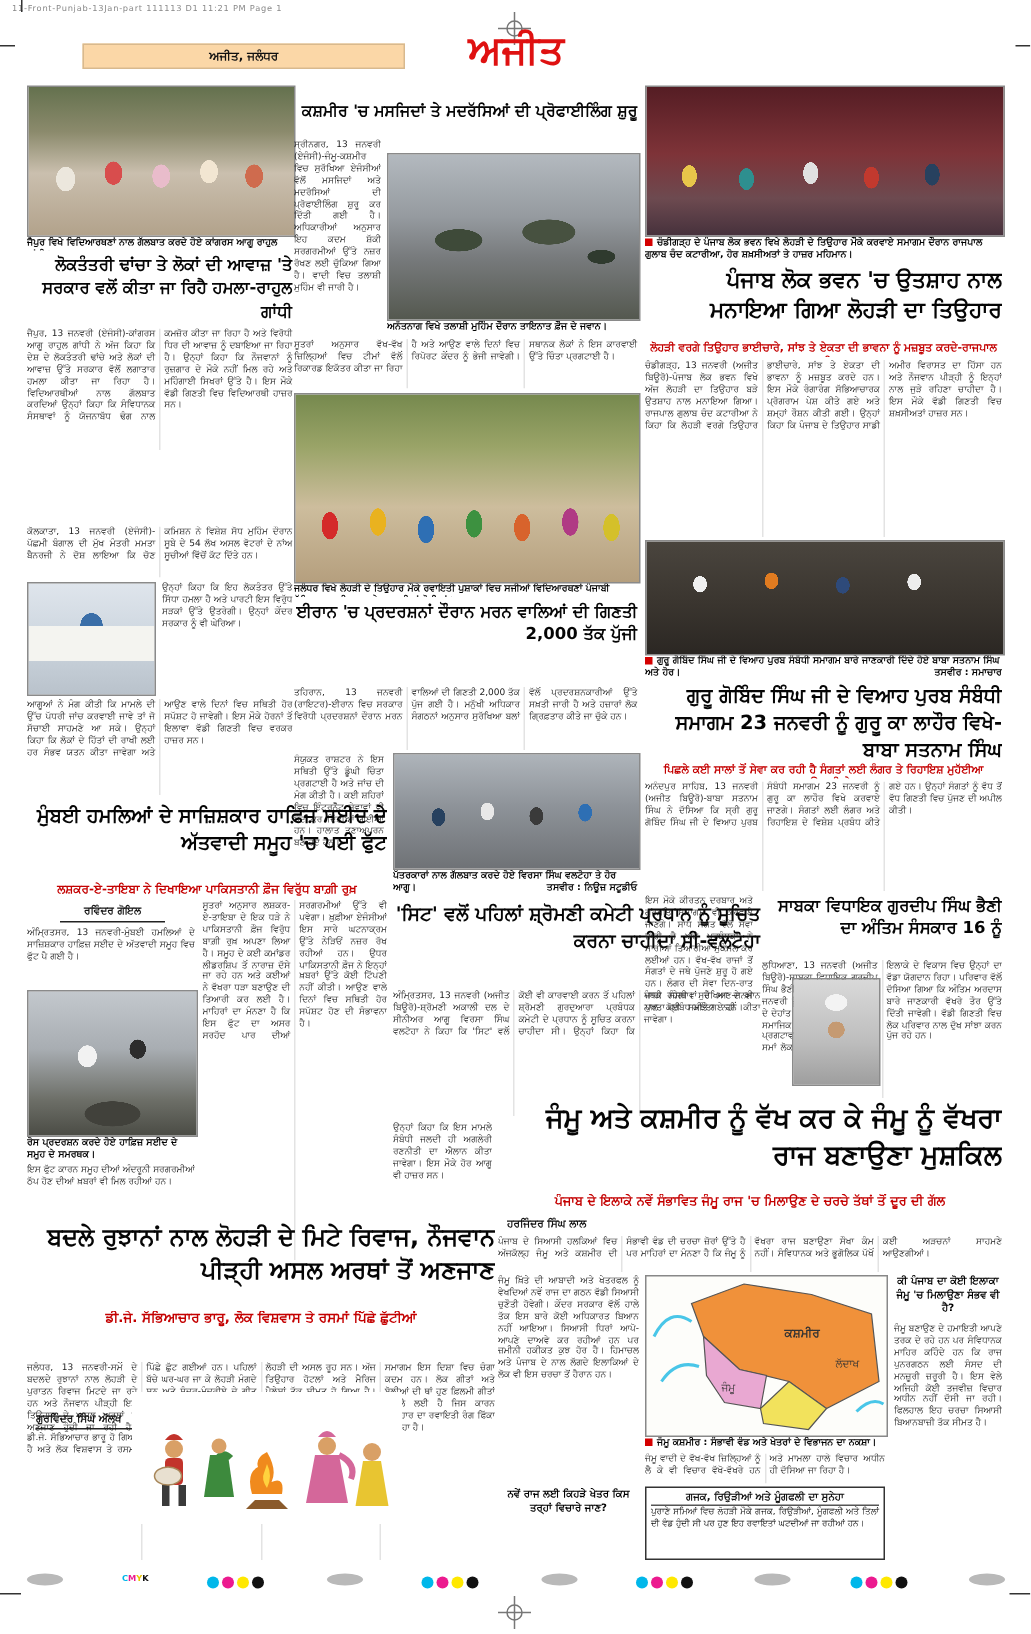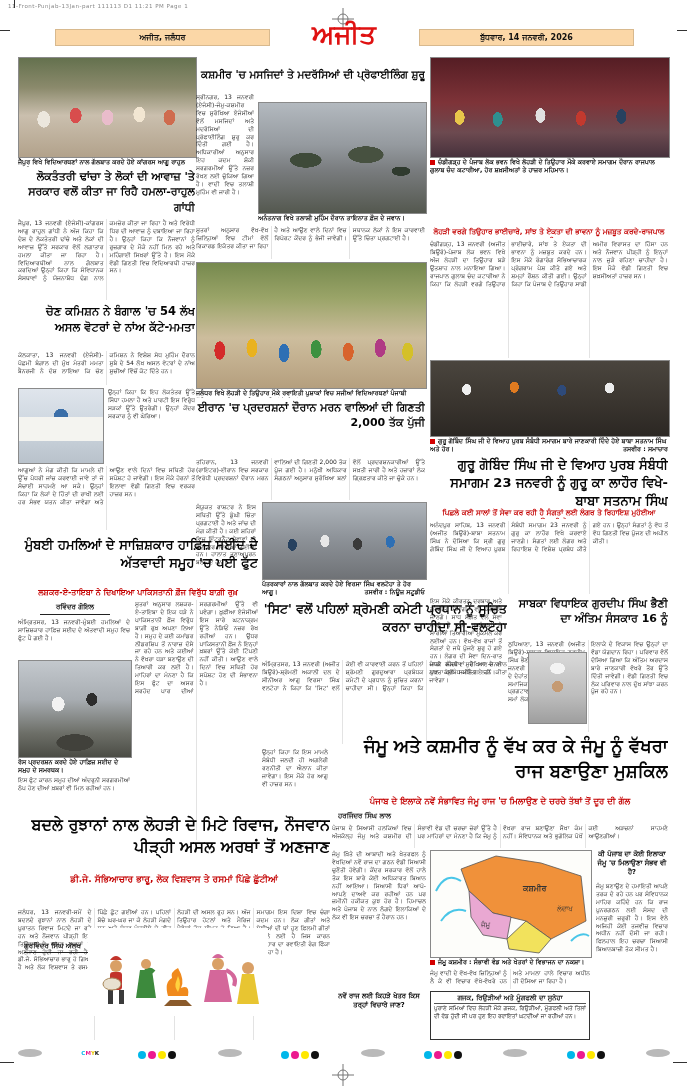--- a/index.html
+++ b/index.html
@@ -96,28 +96,26 @@
     <line x1="0" y1="11" x2="22" y2="11" stroke="#777" stroke-width="1"></line>
   </svg>
   <div class="abs mark" style="left:0;top:30px;width:10px;height:1px;"></div>
   <div class="abs mark" style="left:677px;top:30px;width:10px;height:1px;"></div>
   <div class="abs mark" style="left:14px;top:0;width:1px;height:8px;"></div>
   <div class="abs mark" style="left:0;top:1062px;width:14px;height:1px;"></div>
   <div class="abs mark" style="left:673px;top:1062px;width:14px;height:1px;"></div>
 
   <div class="abs mast-box" style="left:55px;top:29px;width:213px;height:15px;">ਅਜੀਤ, ਜਲੰਧਰ</div>
   <div class="abs mast-title" style="left:280px;top:20px;width:128px;height:28px;">ਅਜੀਤ</div>
-  <div class="abs mast-box" style="left:419px;top:29px;width:213px;height:15px;">ਬੁੱਧਵਾਰ, 14 ਜਨਵਰੀ, 2026</div>
 
   <div id="ph-rahul" class="abs photo" style="left:18px;top:57px;width:177px;height:99px;"></div>
   <div class="abs cap" style="left:18px;top:158px;width:177px;height:9px;">ਜੈਪੁਰ ਵਿਖੇ ਵਿਦਿਆਰਥਣਾਂ ਨਾਲ ਗੱਲਬਾਤ ਕਰਦੇ ਹੋਏ ਕਾਂਗਰਸ ਆਗੂ ਰਾਹੁਲ ਗਾਂਧੀ।</div>
   <div class="abs head" style="left:18px;top:169px;width:177px;height:46px;font-size:11px;">ਲੋਕਤੰਤਰੀ ਢਾਂਚਾ ਤੇ ਲੋਕਾਂ ਦੀ ਆਵਾਜ਼ 'ਤੇ ਸਰਕਾਰ ਵਲੋਂ ਕੀਤਾ ਜਾ ਰਿਹੈ ਹਮਲਾ-ਰਾਹੁਲ ਗਾਂਧੀ</div>
   <div class="abs body-txt c2" style="left:18px;top:219px;width:177px;height:81px;">ਜੈਪੁਰ, 13 ਜਨਵਰੀ (ਏਜੰਸੀ)-ਕਾਂਗਰਸ ਆਗੂ ਰਾਹੁਲ ਗਾਂਧੀ ਨੇ ਅੱਜ ਕਿਹਾ ਕਿ ਦੇਸ਼ ਦੇ ਲੋਕਤੰਤਰੀ ਢਾਂਚੇ ਅਤੇ ਲੋਕਾਂ ਦੀ ਆਵਾਜ਼ ਉੱਤੇ ਸਰਕਾਰ ਵੱਲੋਂ ਲਗਾਤਾਰ ਹਮਲਾ ਕੀਤਾ ਜਾ ਰਿਹਾ ਹੈ। ਵਿਦਿਆਰਥੀਆਂ ਨਾਲ ਗੱਲਬਾਤ ਕਰਦਿਆਂ ਉਨ੍ਹਾਂ ਕਿਹਾ ਕਿ ਸੰਵਿਧਾਨਕ ਸੰਸਥਾਵਾਂ ਨੂੰ ਯੋਜਨਾਬੱਧ ਢੰਗ ਨਾਲ ਕਮਜ਼ੋਰ ਕੀਤਾ ਜਾ ਰਿਹਾ ਹੈ ਅਤੇ ਵਿਰੋਧੀ ਧਿਰ ਦੀ ਆਵਾਜ਼ ਨੂੰ ਦਬਾਇਆ ਜਾ ਰਿਹਾ ਹੈ। ਉਨ੍ਹਾਂ ਕਿਹਾ ਕਿ ਨੌਜਵਾਨਾਂ ਨੂੰ ਰੁਜ਼ਗਾਰ ਦੇ ਮੌਕੇ ਨਹੀਂ ਮਿਲ ਰਹੇ ਅਤੇ ਮਹਿੰਗਾਈ ਸਿਖਰਾਂ ਉੱਤੇ ਹੈ। ਇਸ ਮੌਕੇ ਵੱਡੀ ਗਿਣਤੀ ਵਿਚ ਵਿਦਿਆਰਥੀ ਹਾਜ਼ਰ ਸਨ।</div>
 
-  <div class="abs head" style="left:18px;top:303px;width:177px;height:45px;font-size:11.5px;">ਚੋਣ ਕਮਿਸ਼ਨ ਨੇ ਬੰਗਾਲ 'ਚ 54 ਲੱਖ ਅਸਲ ਵੋਟਰਾਂ ਦੇ ਨਾਂਅ ਕੱਟੇ-ਮਮਤਾ</div>
   <div class="abs body-txt c2" style="left:18px;top:351px;width:177px;height:34px;">ਕੋਲਕਾਤਾ, 13 ਜਨਵਰੀ (ਏਜੰਸੀ)-ਪੱਛਮੀ ਬੰਗਾਲ ਦੀ ਮੁੱਖ ਮੰਤਰੀ ਮਮਤਾ ਬੈਨਰਜੀ ਨੇ ਦੋਸ਼ ਲਾਇਆ ਕਿ ਚੋਣ ਕਮਿਸ਼ਨ ਨੇ ਵਿਸ਼ੇਸ਼ ਸੋਧ ਮੁਹਿੰਮ ਦੌਰਾਨ ਸੂਬੇ ਦੇ 54 ਲੱਖ ਅਸਲ ਵੋਟਰਾਂ ਦੇ ਨਾਂਅ ਸੂਚੀਆਂ ਵਿੱਚੋਂ ਕੱਟ ਦਿੱਤੇ ਹਨ।</div>
   <div id="ph-woman" class="abs photo" style="left:18px;top:388px;width:84px;height:74px;"></div>
   <div class="abs body-txt c1" style="left:108px;top:388px;width:87px;height:74px;">ਉਨ੍ਹਾਂ ਕਿਹਾ ਕਿ ਇਹ ਲੋਕਤੰਤਰ ਉੱਤੇ ਸਿੱਧਾ ਹਮਲਾ ਹੈ ਅਤੇ ਪਾਰਟੀ ਇਸ ਵਿਰੁੱਧ ਸੜਕਾਂ ਉੱਤੇ ਉਤਰੇਗੀ। ਉਨ੍ਹਾਂ ਕੇਂਦਰ ਸਰਕਾਰ ਨੂੰ ਵੀ ਘੇਰਿਆ।</div>
   <div class="abs body-txt c2" style="left:18px;top:466px;width:177px;height:64px;">ਆਗੂਆਂ ਨੇ ਮੰਗ ਕੀਤੀ ਕਿ ਮਾਮਲੇ ਦੀ ਉੱਚ ਪੱਧਰੀ ਜਾਂਚ ਕਰਵਾਈ ਜਾਵੇ ਤਾਂ ਜੋ ਸੱਚਾਈ ਸਾਹਮਣੇ ਆ ਸਕੇ। ਉਨ੍ਹਾਂ ਕਿਹਾ ਕਿ ਲੋਕਾਂ ਦੇ ਹਿੱਤਾਂ ਦੀ ਰਾਖੀ ਲਈ ਹਰ ਸੰਭਵ ਯਤਨ ਕੀਤਾ ਜਾਵੇਗਾ ਅਤੇ ਆਉਣ ਵਾਲੇ ਦਿਨਾਂ ਵਿਚ ਸਥਿਤੀ ਹੋਰ ਸਪੱਸ਼ਟ ਹੋ ਜਾਵੇਗੀ। ਇਸ ਮੌਕੇ ਹੋਰਨਾਂ ਤੋਂ ਇਲਾਵਾ ਵੱਡੀ ਗਿਣਤੀ ਵਿਚ ਵਰਕਰ ਹਾਜ਼ਰ ਸਨ।</div>
 
   <div class="abs head" style="left:196px;top:60px;width:229px;height:29px;font-size:10.5px;white-space:nowrap;line-height:29px;">ਕਸ਼ਮੀਰ 'ਚ ਮਸਜਿਦਾਂ ਤੇ ਮਦਰੱਸਿਆਂ ਦੀ ਪ੍ਰੋਫਾਈਲਿੰਗ ਸ਼ੁਰੂ</div>
   <div class="abs body-txt c1" style="left:196px;top:93px;width:58px;height:166px;">ਸ੍ਰੀਨਗਰ, 13 ਜਨਵਰੀ (ਏਜੰਸੀ)-ਜੰਮੂ-ਕਸ਼ਮੀਰ ਵਿਚ ਸੁਰੱਖਿਆ ਏਜੰਸੀਆਂ ਵੱਲੋਂ ਮਸਜਿਦਾਂ ਅਤੇ ਮਦਰੱਸਿਆਂ ਦੀ ਪ੍ਰੋਫਾਈਲਿੰਗ ਸ਼ੁਰੂ ਕਰ ਦਿੱਤੀ ਗਈ ਹੈ। ਅਧਿਕਾਰੀਆਂ ਅਨੁਸਾਰ ਇਹ ਕਦਮ ਸ਼ੱਕੀ ਸਰਗਰਮੀਆਂ ਉੱਤੇ ਨਜ਼ਰ ਰੱਖਣ ਲਈ ਚੁੱਕਿਆ ਗਿਆ ਹੈ। ਵਾਦੀ ਵਿਚ ਤਲਾਸ਼ੀ ਮੁਹਿੰਮ ਵੀ ਜਾਰੀ ਹੈ।</div>
   <div id="ph-army" class="abs photo" style="left:258px;top:102px;width:167px;height:110px;"></div>
   <div class="abs cap" style="left:258px;top:214px;width:167px;height:9px;">ਅਨੰਤਨਾਗ ਵਿਖੇ ਤਲਾਸ਼ੀ ਮੁਹਿੰਮ ਦੌਰਾਨ ਤਾਇਨਾਤ ਫ਼ੌਜ ਦੇ ਜਵਾਨ।</div>
   <div class="abs body-txt c3" style="left:196px;top:226px;width:229px;height:33px;">ਸੂਤਰਾਂ ਅਨੁਸਾਰ ਵੱਖ-ਵੱਖ ਜ਼ਿਲ੍ਹਿਆਂ ਵਿਚ ਟੀਮਾਂ ਵੱਲੋਂ ਰਿਕਾਰਡ ਇਕੱਤਰ ਕੀਤਾ ਜਾ ਰਿਹਾ ਹੈ ਅਤੇ ਆਉਣ ਵਾਲੇ ਦਿਨਾਂ ਵਿਚ ਰਿਪੋਰਟ ਕੇਂਦਰ ਨੂੰ ਭੇਜੀ ਜਾਵੇਗੀ। ਸਥਾਨਕ ਲੋਕਾਂ ਨੇ ਇਸ ਕਾਰਵਾਈ ਉੱਤੇ ਚਿੰਤਾ ਪ੍ਰਗਟਾਈ ਹੈ।</div>
@@ -135,20 +133,21 @@
     <span class="credit">ਤਸਵੀਰ : ਨਿਊਜ਼ ਸਟੂਡੀਓ</span>
   </div>
   <div class="abs head" style="left:262px;top:600px;width:245px;height:56px;font-size:12.5px;">'ਸਿਟ' ਵਲੋਂ ਪਹਿਲਾਂ ਸ਼੍ਰੋਮਣੀ ਕਮੇਟੀ ਪ੍ਰਧਾਨ ਨੂੰ ਸੂਚਿਤ ਕਰਨਾ ਚਾਹੀਦਾ ਸੀ-ਵਲਟੋਹਾ</div>
   <div class="abs body-txt c3" style="left:262px;top:660px;width:245px;height:84px;">ਅੰਮ੍ਰਿਤਸਰ, 13 ਜਨਵਰੀ (ਅਜੀਤ ਬਿਊਰੋ)-ਸ਼੍ਰੋਮਣੀ ਅਕਾਲੀ ਦਲ ਦੇ ਸੀਨੀਅਰ ਆਗੂ ਵਿਰਸਾ ਸਿੰਘ ਵਲਟੋਹਾ ਨੇ ਕਿਹਾ ਕਿ 'ਸਿਟ' ਵਲੋਂ ਕੋਈ ਵੀ ਕਾਰਵਾਈ ਕਰਨ ਤੋਂ ਪਹਿਲਾਂ ਸ਼੍ਰੋਮਣੀ ਗੁਰਦੁਆਰਾ ਪ੍ਰਬੰਧਕ ਕਮੇਟੀ ਦੇ ਪ੍ਰਧਾਨ ਨੂੰ ਸੂਚਿਤ ਕਰਨਾ ਚਾਹੀਦਾ ਸੀ। ਉਨ੍ਹਾਂ ਕਿਹਾ ਕਿ ਪੰਥਕ ਸੰਸਥਾਵਾਂ ਦੇ ਮਾਣ-ਸਨਮਾਨ ਨਾਲ ਕੋਈ ਸਮਝੌਤਾ ਨਹੀਂ ਕੀਤਾ ਜਾਵੇਗਾ।</div>
   <div class="abs body-txt c1" style="left:262px;top:748px;width:66px;height:92px;">ਉਨ੍ਹਾਂ ਕਿਹਾ ਕਿ ਇਸ ਮਾਮਲੇ ਸੰਬੰਧੀ ਜਲਦੀ ਹੀ ਅਗਲੇਰੀ ਰਣਨੀਤੀ ਦਾ ਐਲਾਨ ਕੀਤਾ ਜਾਵੇਗਾ। ਇਸ ਮੌਕੇ ਹੋਰ ਆਗੂ ਵੀ ਹਾਜ਼ਰ ਸਨ।</div>
 
   <div id="ph-bhawan" class="abs photo" style="left:430px;top:57px;width:238px;height:99px;"></div>
   <div class="abs cap" style="left:430px;top:158px;width:238px;height:17px;">
     <span class="red-marker"></span><span>ਚੰਡੀਗੜ੍ਹ ਦੇ ਪੰਜਾਬ ਲੋਕ ਭਵਨ ਵਿਖੇ ਲੋਹੜੀ ਦੇ ਤਿਉਹਾਰ ਮੌਕੇ ਕਰਵਾਏ ਸਮਾਗਮ ਦੌਰਾਨ ਰਾਜਪਾਲ ਗੁਲਾਬ ਚੰਦ ਕਟਾਰੀਆ, ਹੋਰ ਸ਼ਖ਼ਸੀਅਤਾਂ ਤੇ ਹਾਜ਼ਰ ਮਹਿਮਾਨ।</span>
   </div>
+  <div class="abs head" style="left:430px;top:177px;width:238px;height:48px;font-size:14.5px;">ਪੰਜਾਬ ਲੋਕ ਭਵਨ 'ਚ ਉਤਸ਼ਾਹ ਨਾਲ ਮਨਾਇਆ ਗਿਆ ਲੋਹੜੀ ਦਾ ਤਿਉਹਾਰ</div>
   <div class="abs redsub" style="left:430px;top:227px;width:238px;height:11px;font-size:7.3px;">ਲੋਹੜੀ ਵਰਗੇ ਤਿਉਹਾਰ ਭਾਈਚਾਰੇ, ਸਾਂਝ ਤੇ ਏਕਤਾ ਦੀ ਭਾਵਨਾ ਨੂੰ ਮਜ਼ਬੂਤ ਕਰਦੇ-ਰਾਜਪਾਲ ਕਟਾਰੀਆ</div>
   <div class="abs body-txt c3" style="left:430px;top:240px;width:238px;height:118px;">ਚੰਡੀਗੜ੍ਹ, 13 ਜਨਵਰੀ (ਅਜੀਤ ਬਿਊਰੋ)-ਪੰਜਾਬ ਲੋਕ ਭਵਨ ਵਿਖੇ ਅੱਜ ਲੋਹੜੀ ਦਾ ਤਿਉਹਾਰ ਬੜੇ ਉਤਸ਼ਾਹ ਨਾਲ ਮਨਾਇਆ ਗਿਆ। ਰਾਜਪਾਲ ਗੁਲਾਬ ਚੰਦ ਕਟਾਰੀਆ ਨੇ ਕਿਹਾ ਕਿ ਲੋਹੜੀ ਵਰਗੇ ਤਿਉਹਾਰ ਭਾਈਚਾਰੇ, ਸਾਂਝ ਤੇ ਏਕਤਾ ਦੀ ਭਾਵਨਾ ਨੂੰ ਮਜ਼ਬੂਤ ਕਰਦੇ ਹਨ। ਇਸ ਮੌਕੇ ਰੰਗਾਰੰਗ ਸੱਭਿਆਚਾਰਕ ਪ੍ਰੋਗਰਾਮ ਪੇਸ਼ ਕੀਤੇ ਗਏ ਅਤੇ ਸ਼ਮ੍ਹਾਂ ਰੌਸ਼ਨ ਕੀਤੀ ਗਈ। ਉਨ੍ਹਾਂ ਕਿਹਾ ਕਿ ਪੰਜਾਬ ਦੇ ਤਿਉਹਾਰ ਸਾਡੀ ਅਮੀਰ ਵਿਰਾਸਤ ਦਾ ਹਿੱਸਾ ਹਨ ਅਤੇ ਨੌਜਵਾਨ ਪੀੜ੍ਹੀ ਨੂੰ ਇਨ੍ਹਾਂ ਨਾਲ ਜੁੜੇ ਰਹਿਣਾ ਚਾਹੀਦਾ ਹੈ। ਇਸ ਮੌਕੇ ਵੱਡੀ ਗਿਣਤੀ ਵਿਚ ਸ਼ਖ਼ਸੀਅਤਾਂ ਹਾਜ਼ਰ ਸਨ।</div>
 
   <div id="ph-sikh" class="abs photo" style="left:430px;top:360px;width:238px;height:75px;"></div>
   <div class="abs cap" style="left:430px;top:437px;width:238px;height:17px;">
     <span class="red-marker"></span><span>ਗੁਰੂ ਗੋਬਿੰਦ ਸਿੰਘ ਜੀ ਦੇ ਵਿਆਹ ਪੁਰਬ ਸੰਬੰਧੀ ਸਮਾਗਮ ਬਾਰੇ ਜਾਣਕਾਰੀ ਦਿੰਦੇ ਹੋਏ ਬਾਬਾ ਸਤਨਾਮ ਸਿੰਘ ਅਤੇ ਹੋਰ।</span>
     <span class="credit">ਤਸਵੀਰ : ਸਮਾਚਾਰ</span>
   </div>
   <div class="abs head" style="left:430px;top:456px;width:238px;height:50px;font-size:13px;">ਗੁਰੂ ਗੋਬਿੰਦ ਸਿੰਘ ਜੀ ਦੇ ਵਿਆਹ ਪੁਰਬ ਸੰਬੰਧੀ ਸਮਾਗਮ 23 ਜਨਵਰੀ ਨੂੰ ਗੁਰੂ ਕਾ ਲਾਹੌਰ ਵਿਖੇ-ਬਾਬਾ ਸਤਨਾਮ ਸਿੰਘ</div>
   <div class="abs redsub" style="left:430px;top:508px;width:238px;height:11px;font-size:7.3px;">ਪਿਛਲੇ ਕਈ ਸਾਲਾਂ ਤੋਂ ਸੇਵਾ ਕਰ ਰਹੀ ਹੈ ਸੰਗਤਾਂ ਲਈ ਲੰਗਰ ਤੇ ਰਿਹਾਇਸ਼ ਮੁਹੱਈਆ ਕਰਵਾਉਣ ਦੀ ਸੇਵਾ</div>

